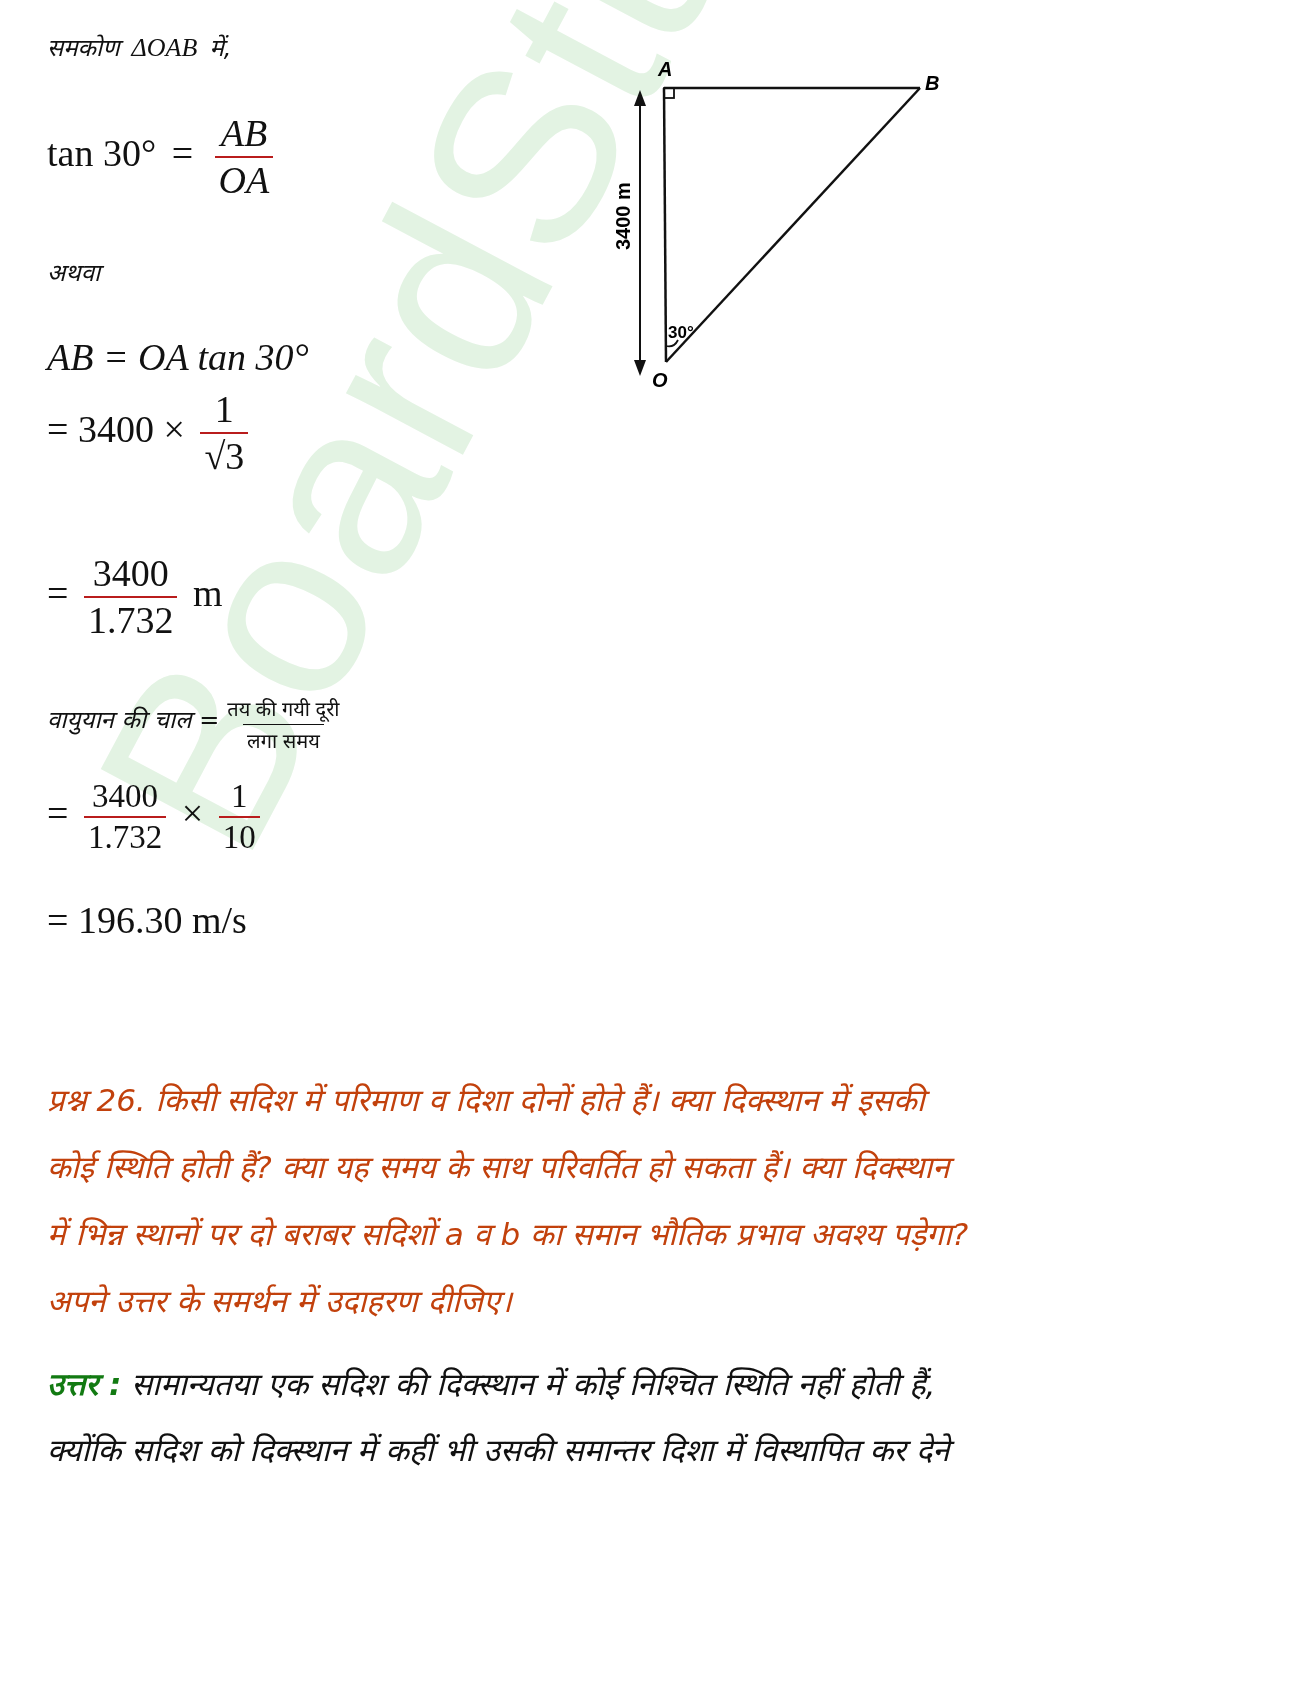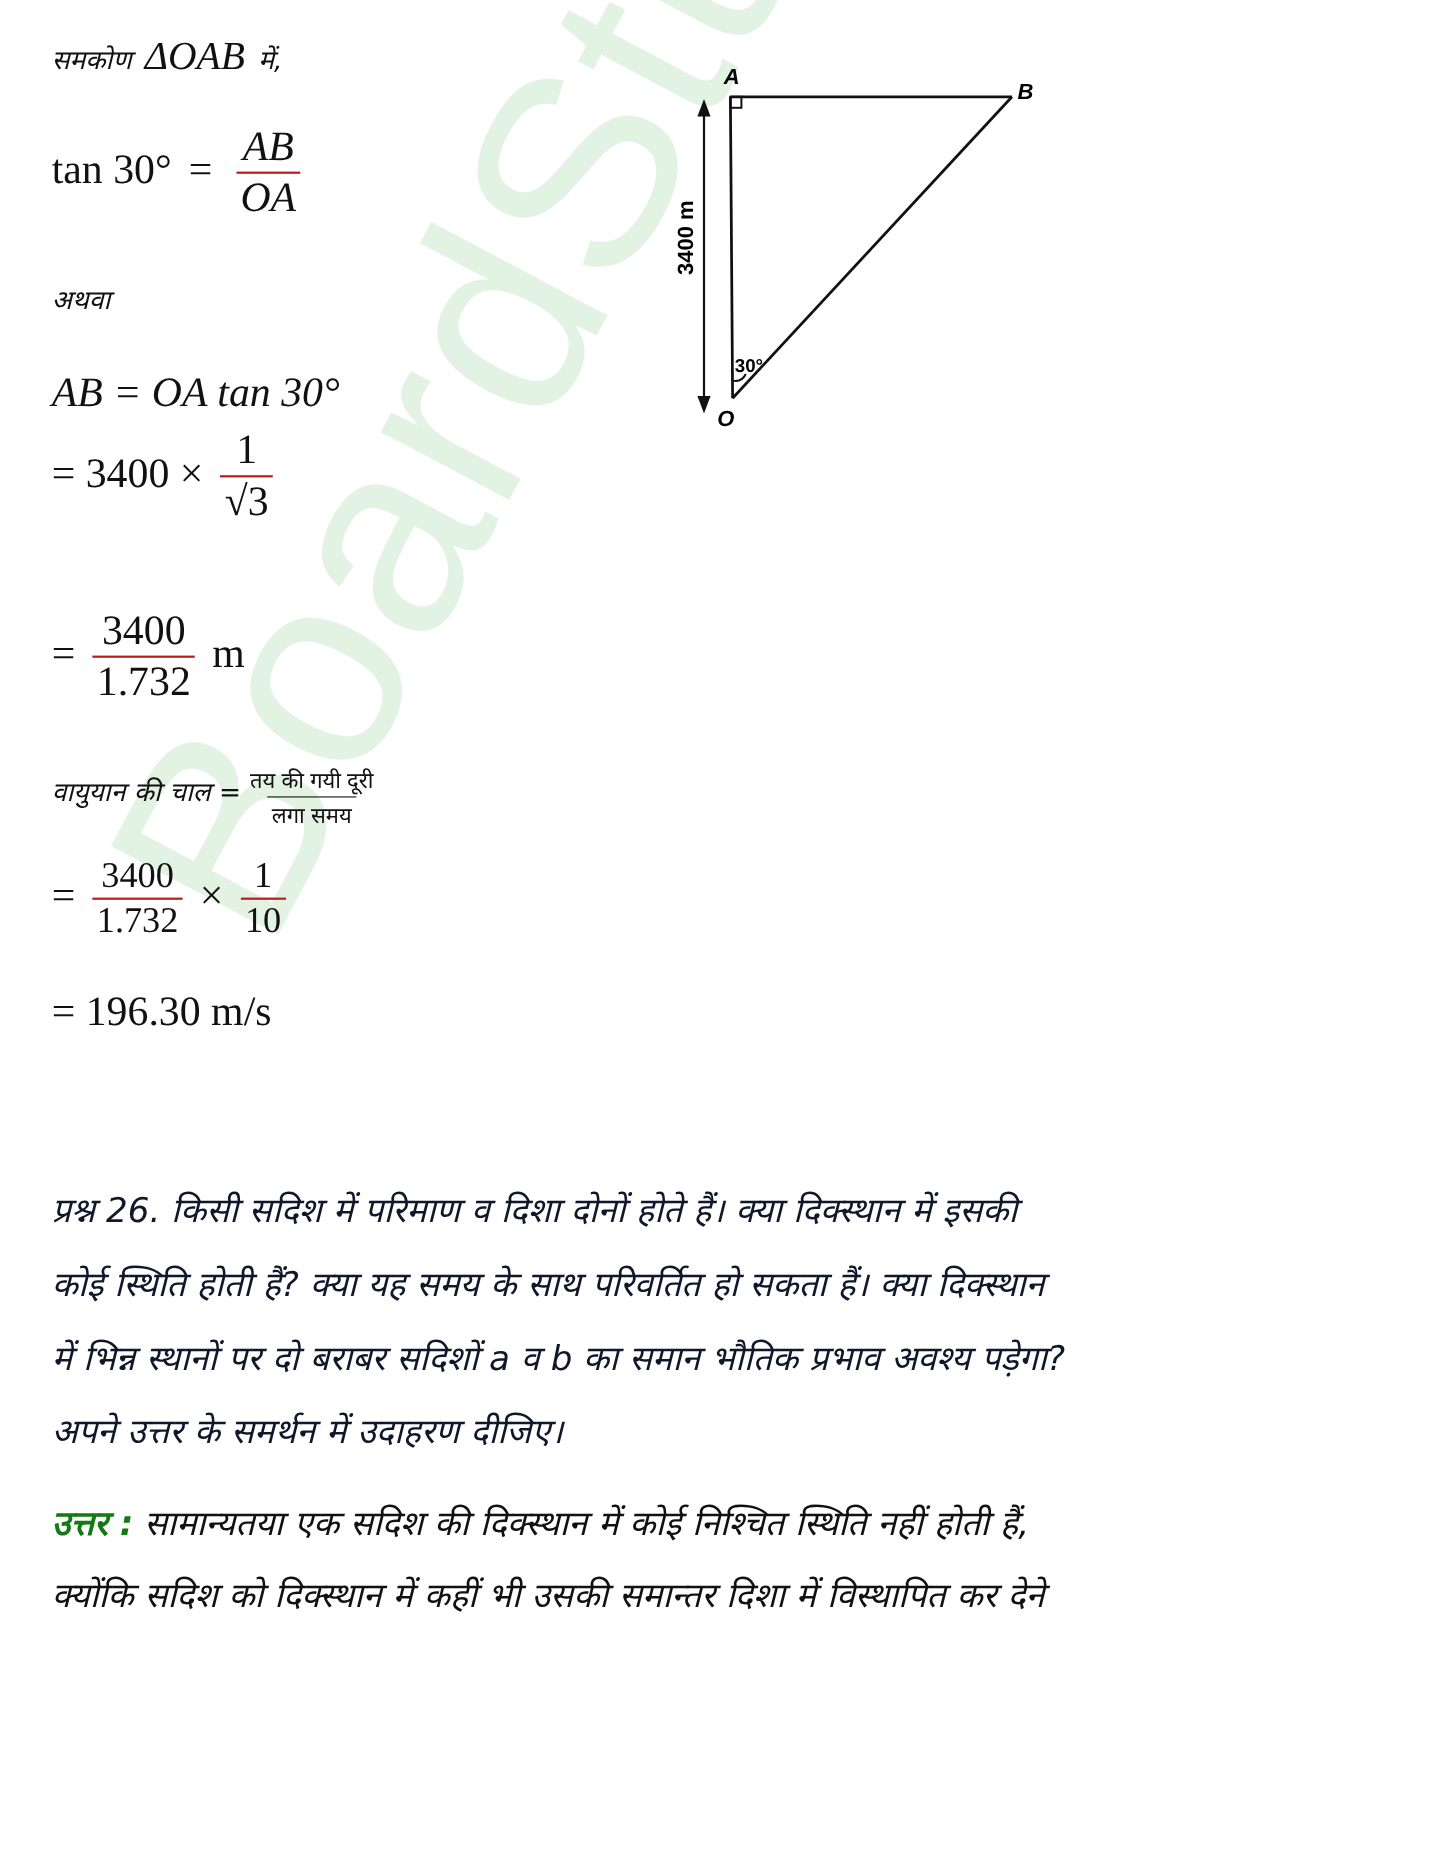--- a/index.html
+++ b/index.html
@@ -16,36 +16,36 @@
   .hin { font-family: "DejaVu Sans", sans-serif; font-style: italic; font-size: 24px; }
   .math { font-family: "Liberation Serif", "DejaVu Serif", serif; font-size: 38px; }
   .mi { font-style: italic; }
   .frac { display: inline-flex; flex-direction: column; align-items: center; vertical-align: middle; margin: 0 6px; }
   .frac .num { padding: 0 4px; line-height: 1.15; }
   .frac .den { border-top: 2px solid #b91c1c; padding: 0 4px; line-height: 1.2; }
   .frac.small { font-size: 33px; }
   .sfrac { display: inline-flex; flex-direction: column; align-items: center; vertical-align: middle; font-family: Liberation Sans, sans-serif; font-style: normal; font-size: 20px; }
   .sfrac .num { padding: 0 4px 2px 4px; }
   .sfrac .den { border-top: 1.5px solid #111; padding: 2px 4px 0 4px; }
-  .red { color: #0f172a; }
+  .red { color: #c2410c; }
   .green { color: #127a12; font-weight: bold; }
   .qtext { font-family: "DejaVu Sans", sans-serif; font-style: italic; font-size: 31px; }
   .diagram { position: absolute; left: 560px; top: 40px; width: 400px; height: 360px; z-index: 1; }
   .diagram text { font-family: "Liberation Sans", sans-serif; font-weight: bold; }
 </style>
 </head>
 <body>
 
 <div class="page">
 
   <div class="watermark">BoardStudy</div>
 
   <div class="line" style="top:30px;">
     <span class="hin">समकोण</span>
-    <span class="math mi" style="font-size:36px; margin-left:8px;margin-top:28px;">ΔOAB</span>
+    <span class="math mi" style="font-size:26px; margin-left:8px;margin-top:28px;">ΔOAB</span>
     <span class="hin" style="margin-left:8px;">में,</span>
   </div>
 
   <div class="line math" style="top:112px;">
     <span>tan 30°</span>
     <span style="margin:0 6px;">=</span>
     <span class="frac">
       <span class="num mi">AB</span>
       <span class="den mi">OA</span>
     </span>

